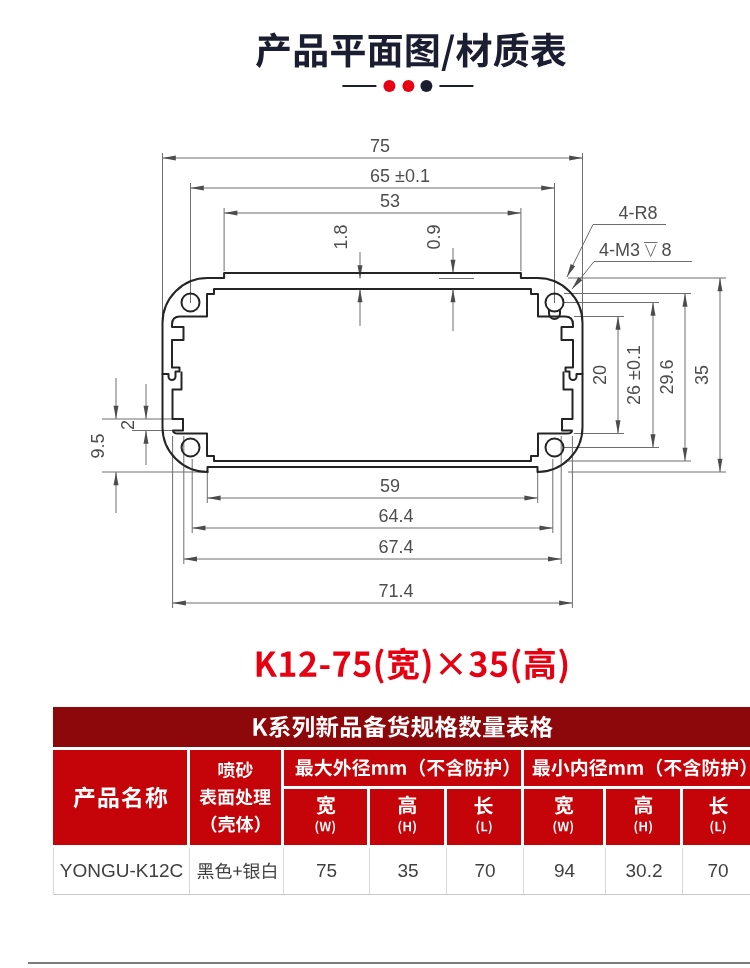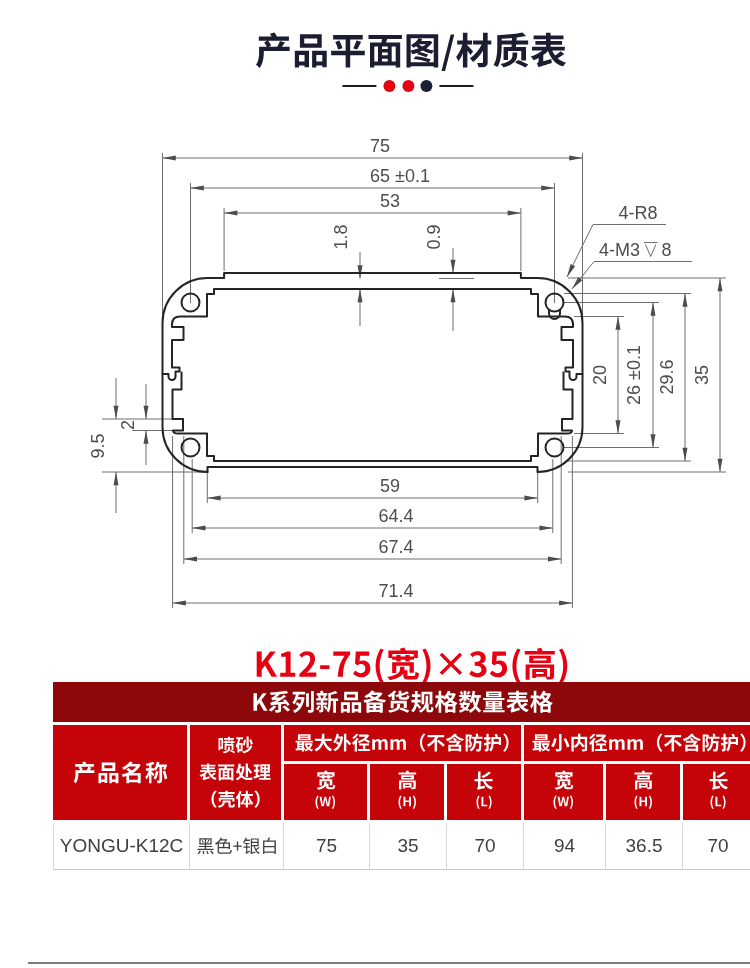--- a/index.html
+++ b/index.html
@@ -4,21 +4,21 @@
 <style>
 * { margin:0; padding:0; box-sizing:border-box; }
 html,body { width:750px; height:968px; background:#ffffff; font-family:"Liberation Sans","DejaVu Sans",sans-serif; }
 .page { position:relative; width:750px; height:968px; background:#ffffff; overflow:hidden;margin-left:28px; }
 .title-wrap { position:absolute; top:31px; left:383px; transform:translateX(-50%); }
 .deco { position:absolute; top:80px; left:380px; transform:translateX(-50%); display:flex; align-items:center; gap:6.8px; }
 .deco .bar { width:34px; height:2px; background:#1b1d31; }
 .deco .dot { width:12px; height:12px; border-radius:50%; }
 #drawing { position:absolute; top:0; left:0; }
 .caption-wrap { position:absolute; top:646px; left:384px; transform:translateX(-50%); }
-.spec { position:absolute; top:682px; left:25px; width:562px; display:grid;
+.spec { position:absolute; top:707px; left:25px; width:562px; display:grid;
   grid-template-columns:137px 94px 86px 77px 77px 82px 77px 71px;
   grid-template-rows:43px 39px 59px 47px; }
 .cell { display:flex; align-items:center; justify-content:center; }
 .red { background:#c50409; border-right:3px solid #ffffff; border-bottom:3px solid #ffffff; }
 .red.last { border-right:none; }
 .tbl-title { grid-column:1/9; background:#8c080a; border-bottom:3px solid #ffffff; }
 .span2 { grid-row:2/4; }
 .colspan3 { grid-column:span 3; }
 .sub { flex-direction:column; gap:3px; }
 .sand { flex-direction:column; gap:7px; }
@@ -225,18 +225,18 @@
     <div class="cell data first">YONGU-K12C</div>
     <div class="cell data">
         <svg class="cjk" role="img" width="81.4" height="19.7" viewBox="-0.5 -16.7 81.4 19.7" aria-label="黑色+银白">
           <path fill="#404040" d="M5.1 -12.5C5.6 -11.7 6.1 -10.5 6.2 -9.8L7.2 -10.2C7 -10.9 6.5 -12 6 -12.8ZM11.8 -12.9C11.5 -12 10.9 -10.8 10.5 -10L11.3 -9.6C11.8 -10.4 12.4 -11.5 12.9 -12.5ZM6.1 -1.6C6.3 -0.7 6.4 0.6 6.4 1.3L7.8 1.2C7.8 0.4 7.6 -0.8 7.4 -1.7ZM9.8 -1.6C10.2 -0.6 10.6 0.6 10.8 1.3L12.1 1C12 0.3 11.5 -0.9 11.1 -1.8ZM13.5 -1.7C14.3 -0.7 15.4 0.6 15.8 1.5L17.1 1C16.6 0.1 15.6 -1.2 14.7 -2.1ZM3 -2.1C2.6 -1 1.8 0.2 1 0.9L2.3 1.5C3.1 0.7 3.9 -0.6 4.3 -1.8ZM4.1 -13.3H8.3V-9.4H4.1ZM9.6 -13.3H13.8V-9.4H9.6ZM1 -4V-2.8H17V-4H9.6V-5.7H15.5V-6.8H9.6V-8.2H15.1V-14.4H2.8V-8.2H8.3V-6.8H2.5V-5.7H8.3V-4Z M26.5 -8.9V-5.7H22.4V-8.9ZM27.8 -8.9H32.1V-5.7H27.8ZM28.8 -12.3C28.2 -11.6 27.6 -10.7 26.9 -10.1H22.1C22.8 -10.8 23.5 -11.6 24.1 -12.3ZM24.4 -15.2C23.1 -12.7 20.9 -10.6 18.7 -9.2C19 -8.9 19.3 -8.2 19.5 -7.9C20 -8.3 20.5 -8.7 21.1 -9.2V-1.5C21.1 0.6 21.9 1.1 24.8 1.1C25.5 1.1 31 1.1 31.8 1.1C34.5 1.1 35 0.3 35.3 -2.5C34.9 -2.6 34.4 -2.8 34 -3C33.8 -0.6 33.5 -0.1 31.8 -0.1C30.5 -0.1 25.7 -0.1 24.7 -0.1C22.7 -0.1 22.4 -0.4 22.4 -1.4V-4.4H32.1V-3.6H33.5V-10.1H28.5C29.4 -11 30.2 -12 30.8 -13L29.9 -13.6L29.7 -13.5H24.9C25.1 -13.9 25.4 -14.3 25.6 -14.7Z M40.3 -2.1H41.7V-6H45.3V-7.3H41.7V-11.2H40.3V-7.3H36.7V-6H40.3Z M60.9 -9.8V-7.6H55.6V-9.8ZM60.9 -11H55.6V-13.1H60.9ZM54.3 1.4C54.6 1.2 55.2 1 58.9 0C58.8 -0.3 58.8 -0.8 58.8 -1.2L55.6 -0.4V-6.4H57.3C58.1 -2.8 59.8 -0.1 62.5 1.3C62.7 0.9 63.1 0.4 63.4 0.1C62 -0.4 60.9 -1.5 60 -2.7C61 -3.3 62.2 -4.1 63.1 -4.9L62.2 -5.8C61.5 -5.1 60.4 -4.3 59.5 -3.7C59 -4.5 58.7 -5.5 58.4 -6.4H62.2V-14.3H54.3V-1C54.3 -0.2 53.9 0.2 53.7 0.3C53.9 0.6 54.2 1.1 54.3 1.4ZM49.2 -15.1C48.7 -13.4 47.7 -11.8 46.6 -10.7C46.8 -10.4 47.2 -9.7 47.3 -9.4C47.9 -10.1 48.5 -10.9 49 -11.8H53.3V-13.1H49.7C50 -13.6 50.2 -14.2 50.4 -14.7ZM49.4 1.3C49.8 1 50.3 0.7 53.6 -1C53.5 -1.3 53.4 -1.8 53.4 -2.2L50.8 -1V-4.9H53.4V-6.2H50.8V-8.6H53V-9.8H48V-8.6H49.6V-6.2H47V-4.9H49.6V-1C49.6 -0.3 49.2 0 48.9 0.1C49.1 0.4 49.4 1 49.4 1.3Z M72 -15.2C71.8 -14.3 71.4 -13.2 71 -12.2H66.6V1.4H67.9V0.1H78V1.3H79.4V-12.2H72.5C72.9 -13 73.3 -14 73.7 -14.9ZM67.9 -1.2V-5.4H78V-1.2ZM67.9 -6.8V-10.9H78V-6.8Z"></path>
         </svg>
       </div>
     <div class="cell data">75</div>
     <div class="cell data">35</div>
     <div class="cell data">70</div>
     <div class="cell data">94</div>
-    <div class="cell data">36.5</div>
+    <div class="cell data">30.2</div>
     <div class="cell data last">70</div>
   </div>
 
   <div class="footline"></div>
 </div>
 
 </body></html>

